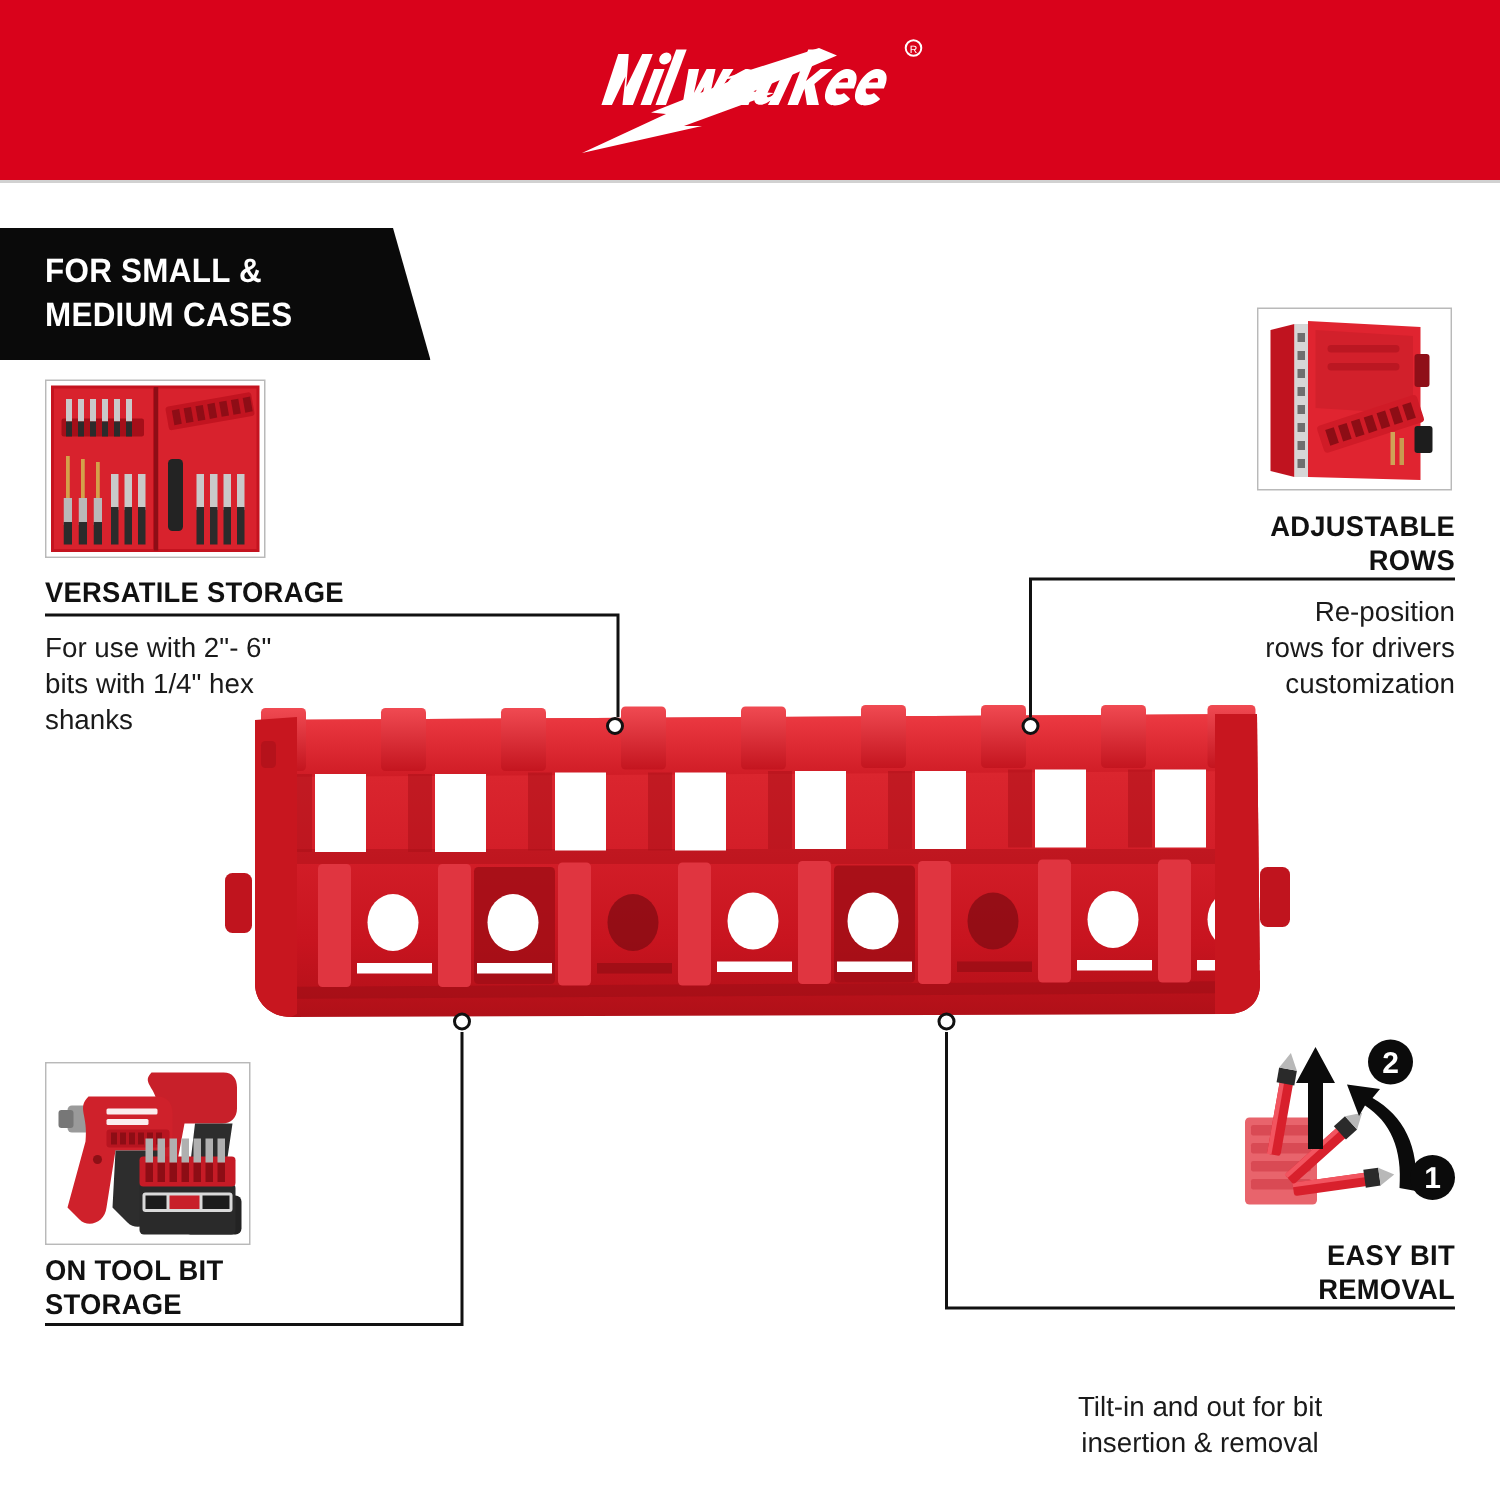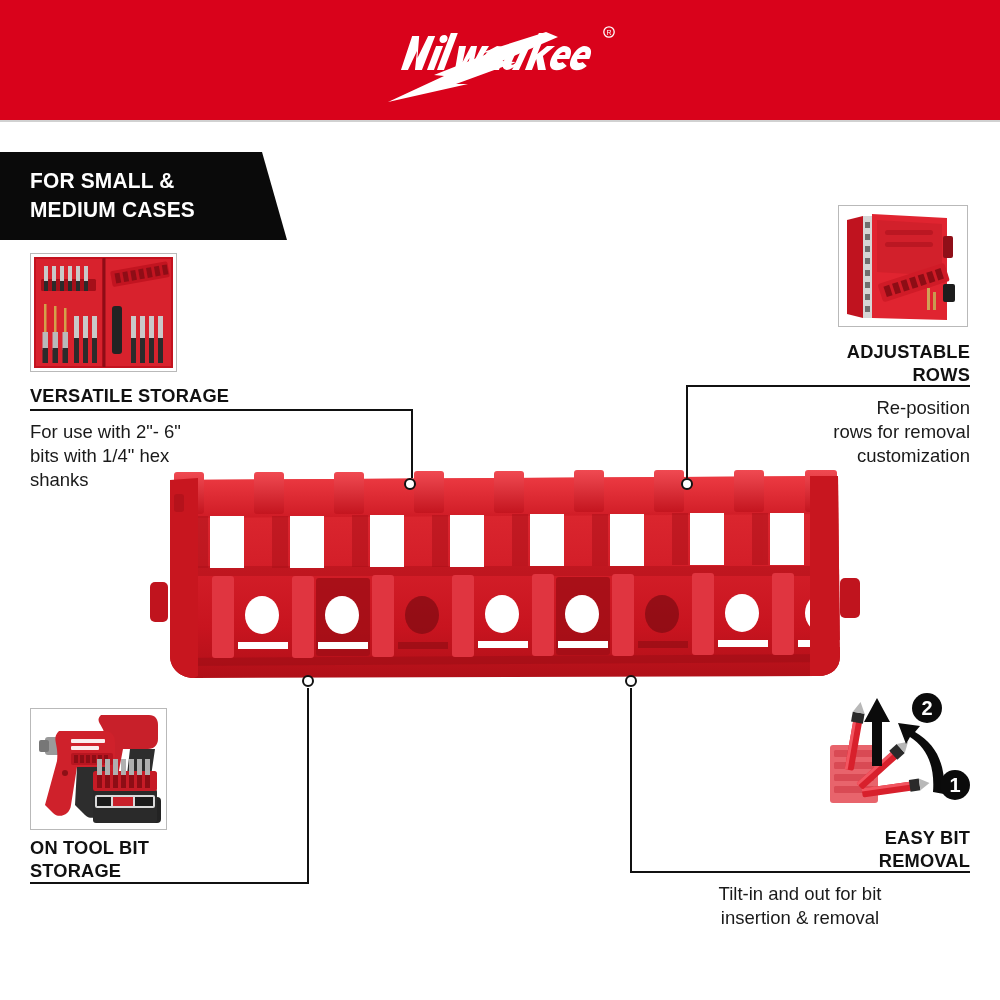--- a/index.html
+++ b/index.html
@@ -530,24 +530,24 @@
   </svg>
 
   <div class="feat-title t-left" style="top:384px;">VERSATILE STORAGE</div>
   <div class="feat-body" style="left:30px; top:420px; width:300px;">For use with 2"- 6"
 bits with 1/4" hex
 shanks</div>
 
   <div class="feat-title t-right" style="right:30px; left:auto; top:340px; width:300px;">ADJUSTABLE
 ROWS</div>
   <div class="feat-body" style="right:30px; left:auto; top:396px; width:300px; text-align:right;">Re-position
-rows for removal
+rows for drivers
 customization</div>
 
   <div class="feat-title t-left" style="top:836px;">ON TOOL BIT
 STORAGE</div>
 
   <div class="feat-title t-right" style="right:30px; left:auto; top:826px; width:320px;">EASY BIT
 REMOVAL</div>
-  <div class="feat-body" style="right:30px; left:auto; top:882px; width:340px; text-align:center;">Tilt-in and out for bit
+  <div class="feat-body" style="right:30px; left:auto; top:926px; width:340px; text-align:center;">Tilt-in and out for bit
 insertion &amp; removal</div>
 
 </div>
 
 </body></html>

